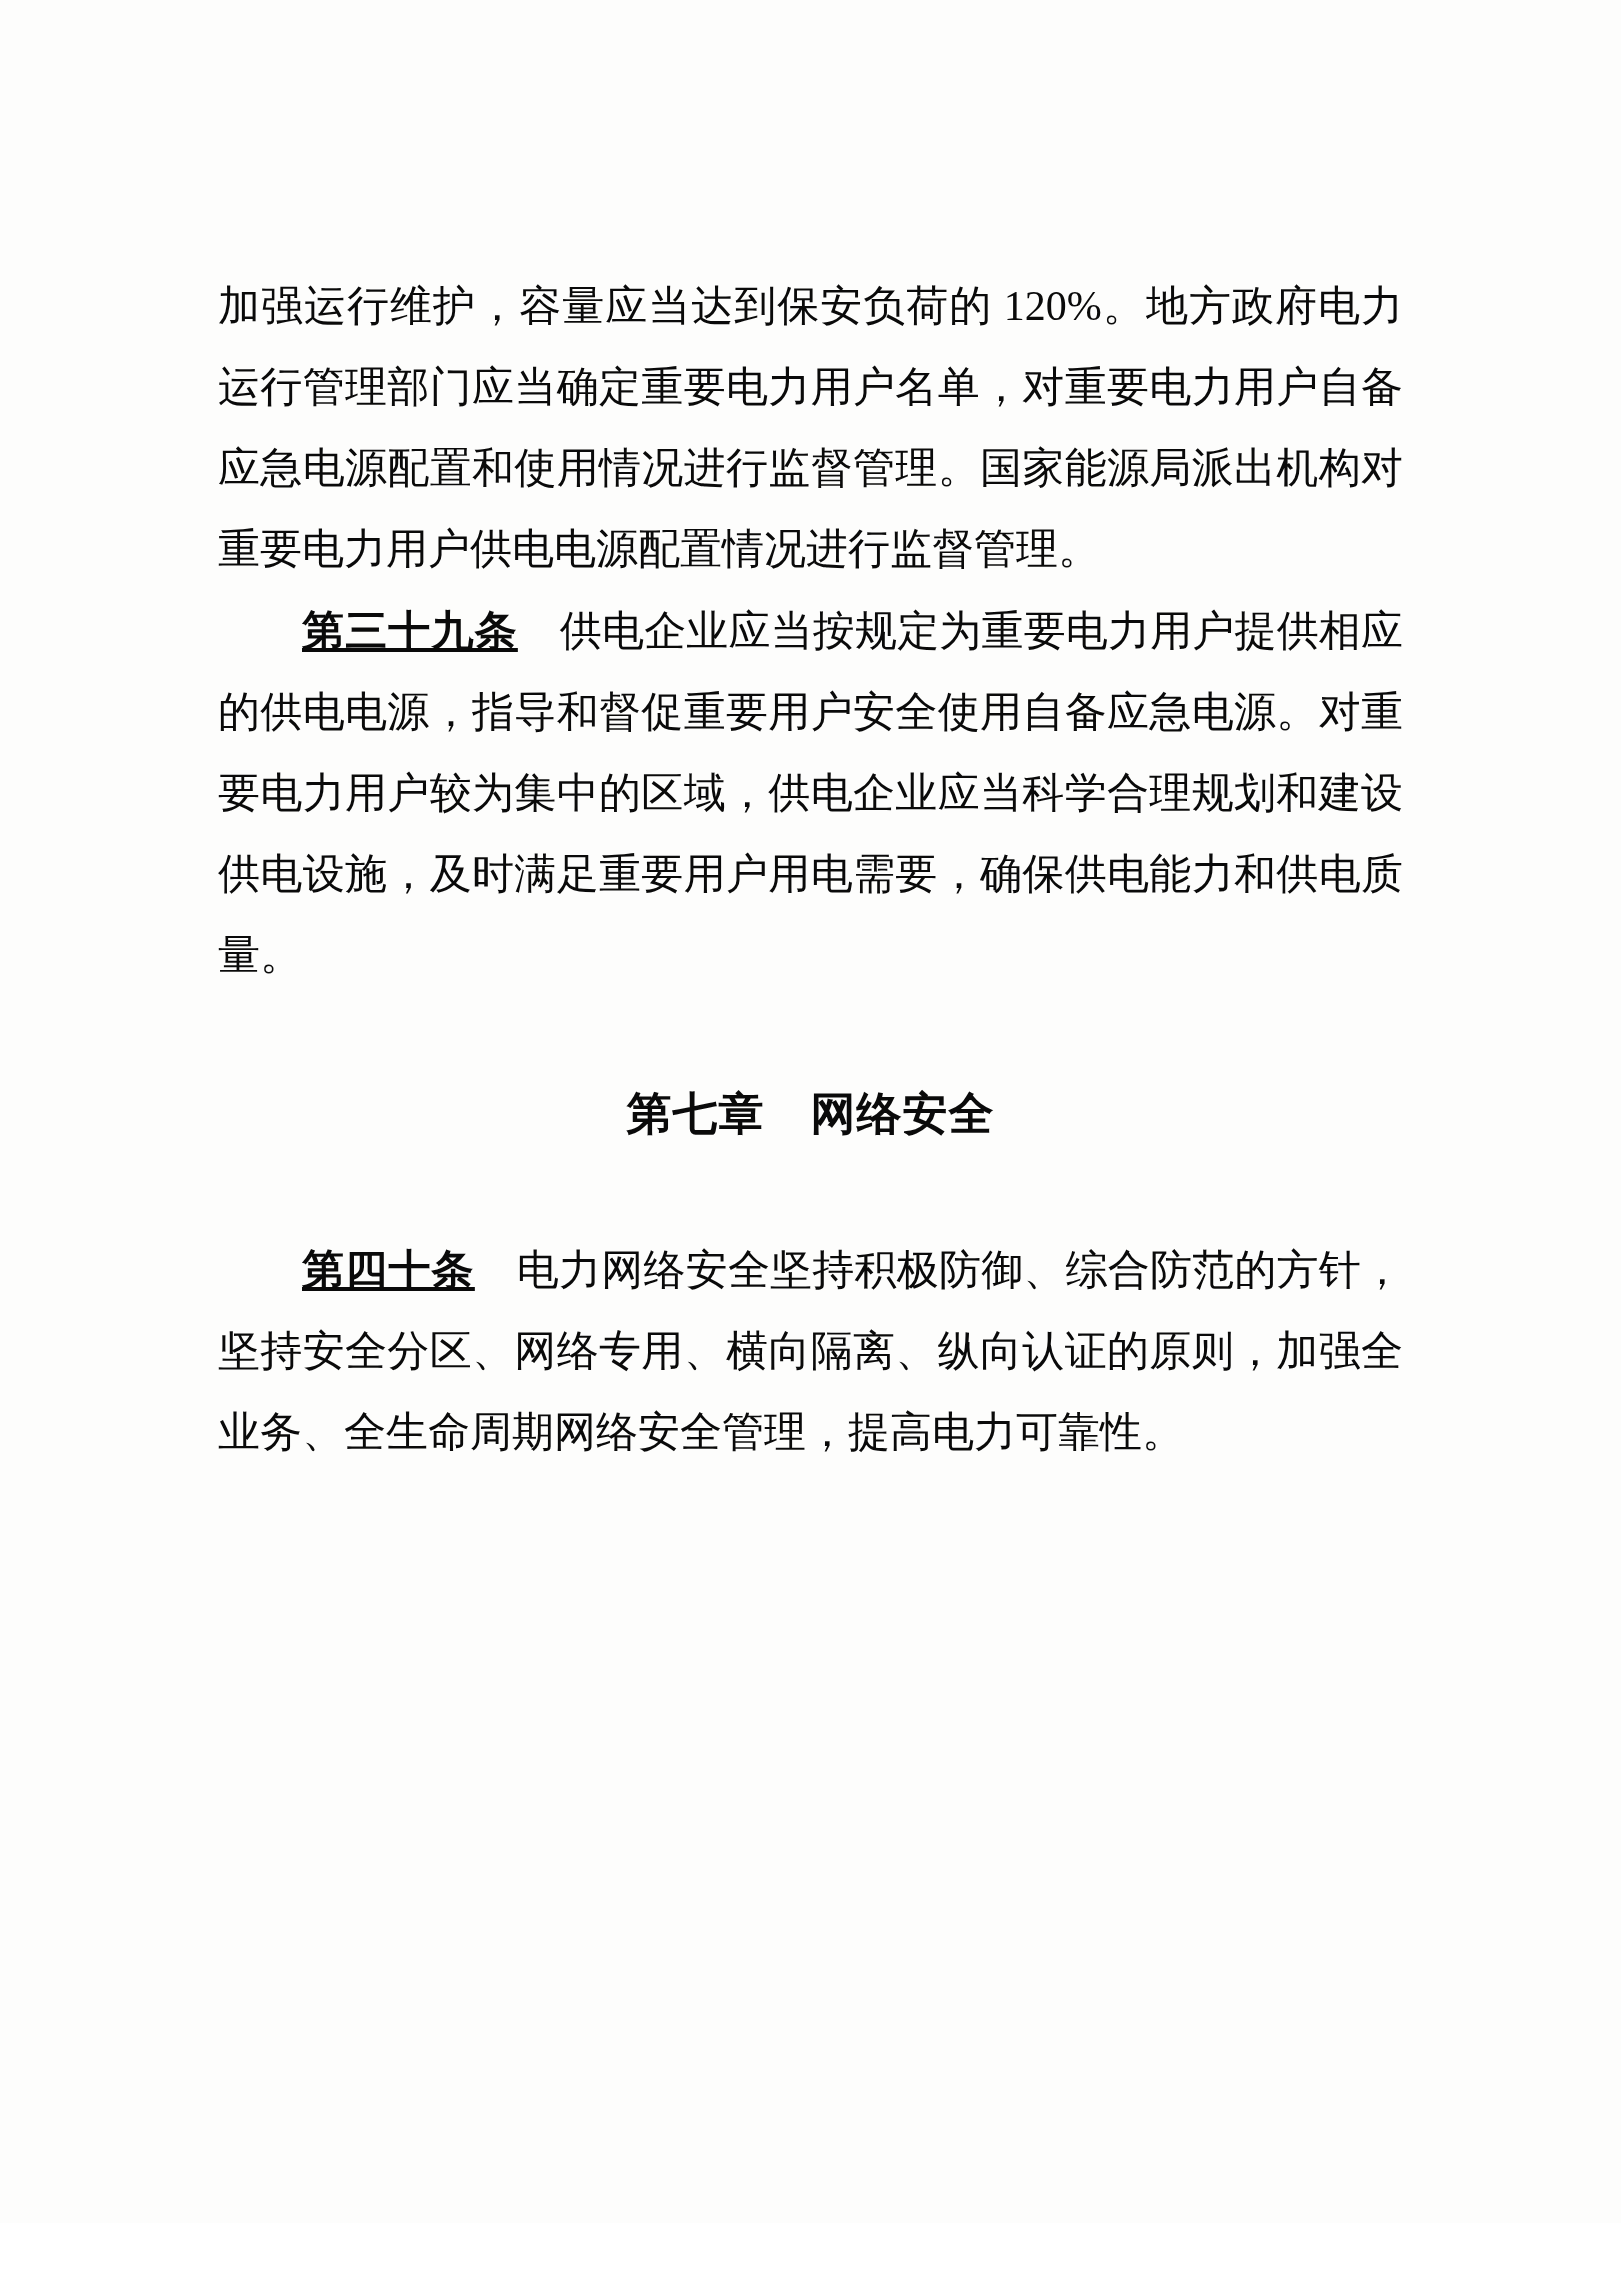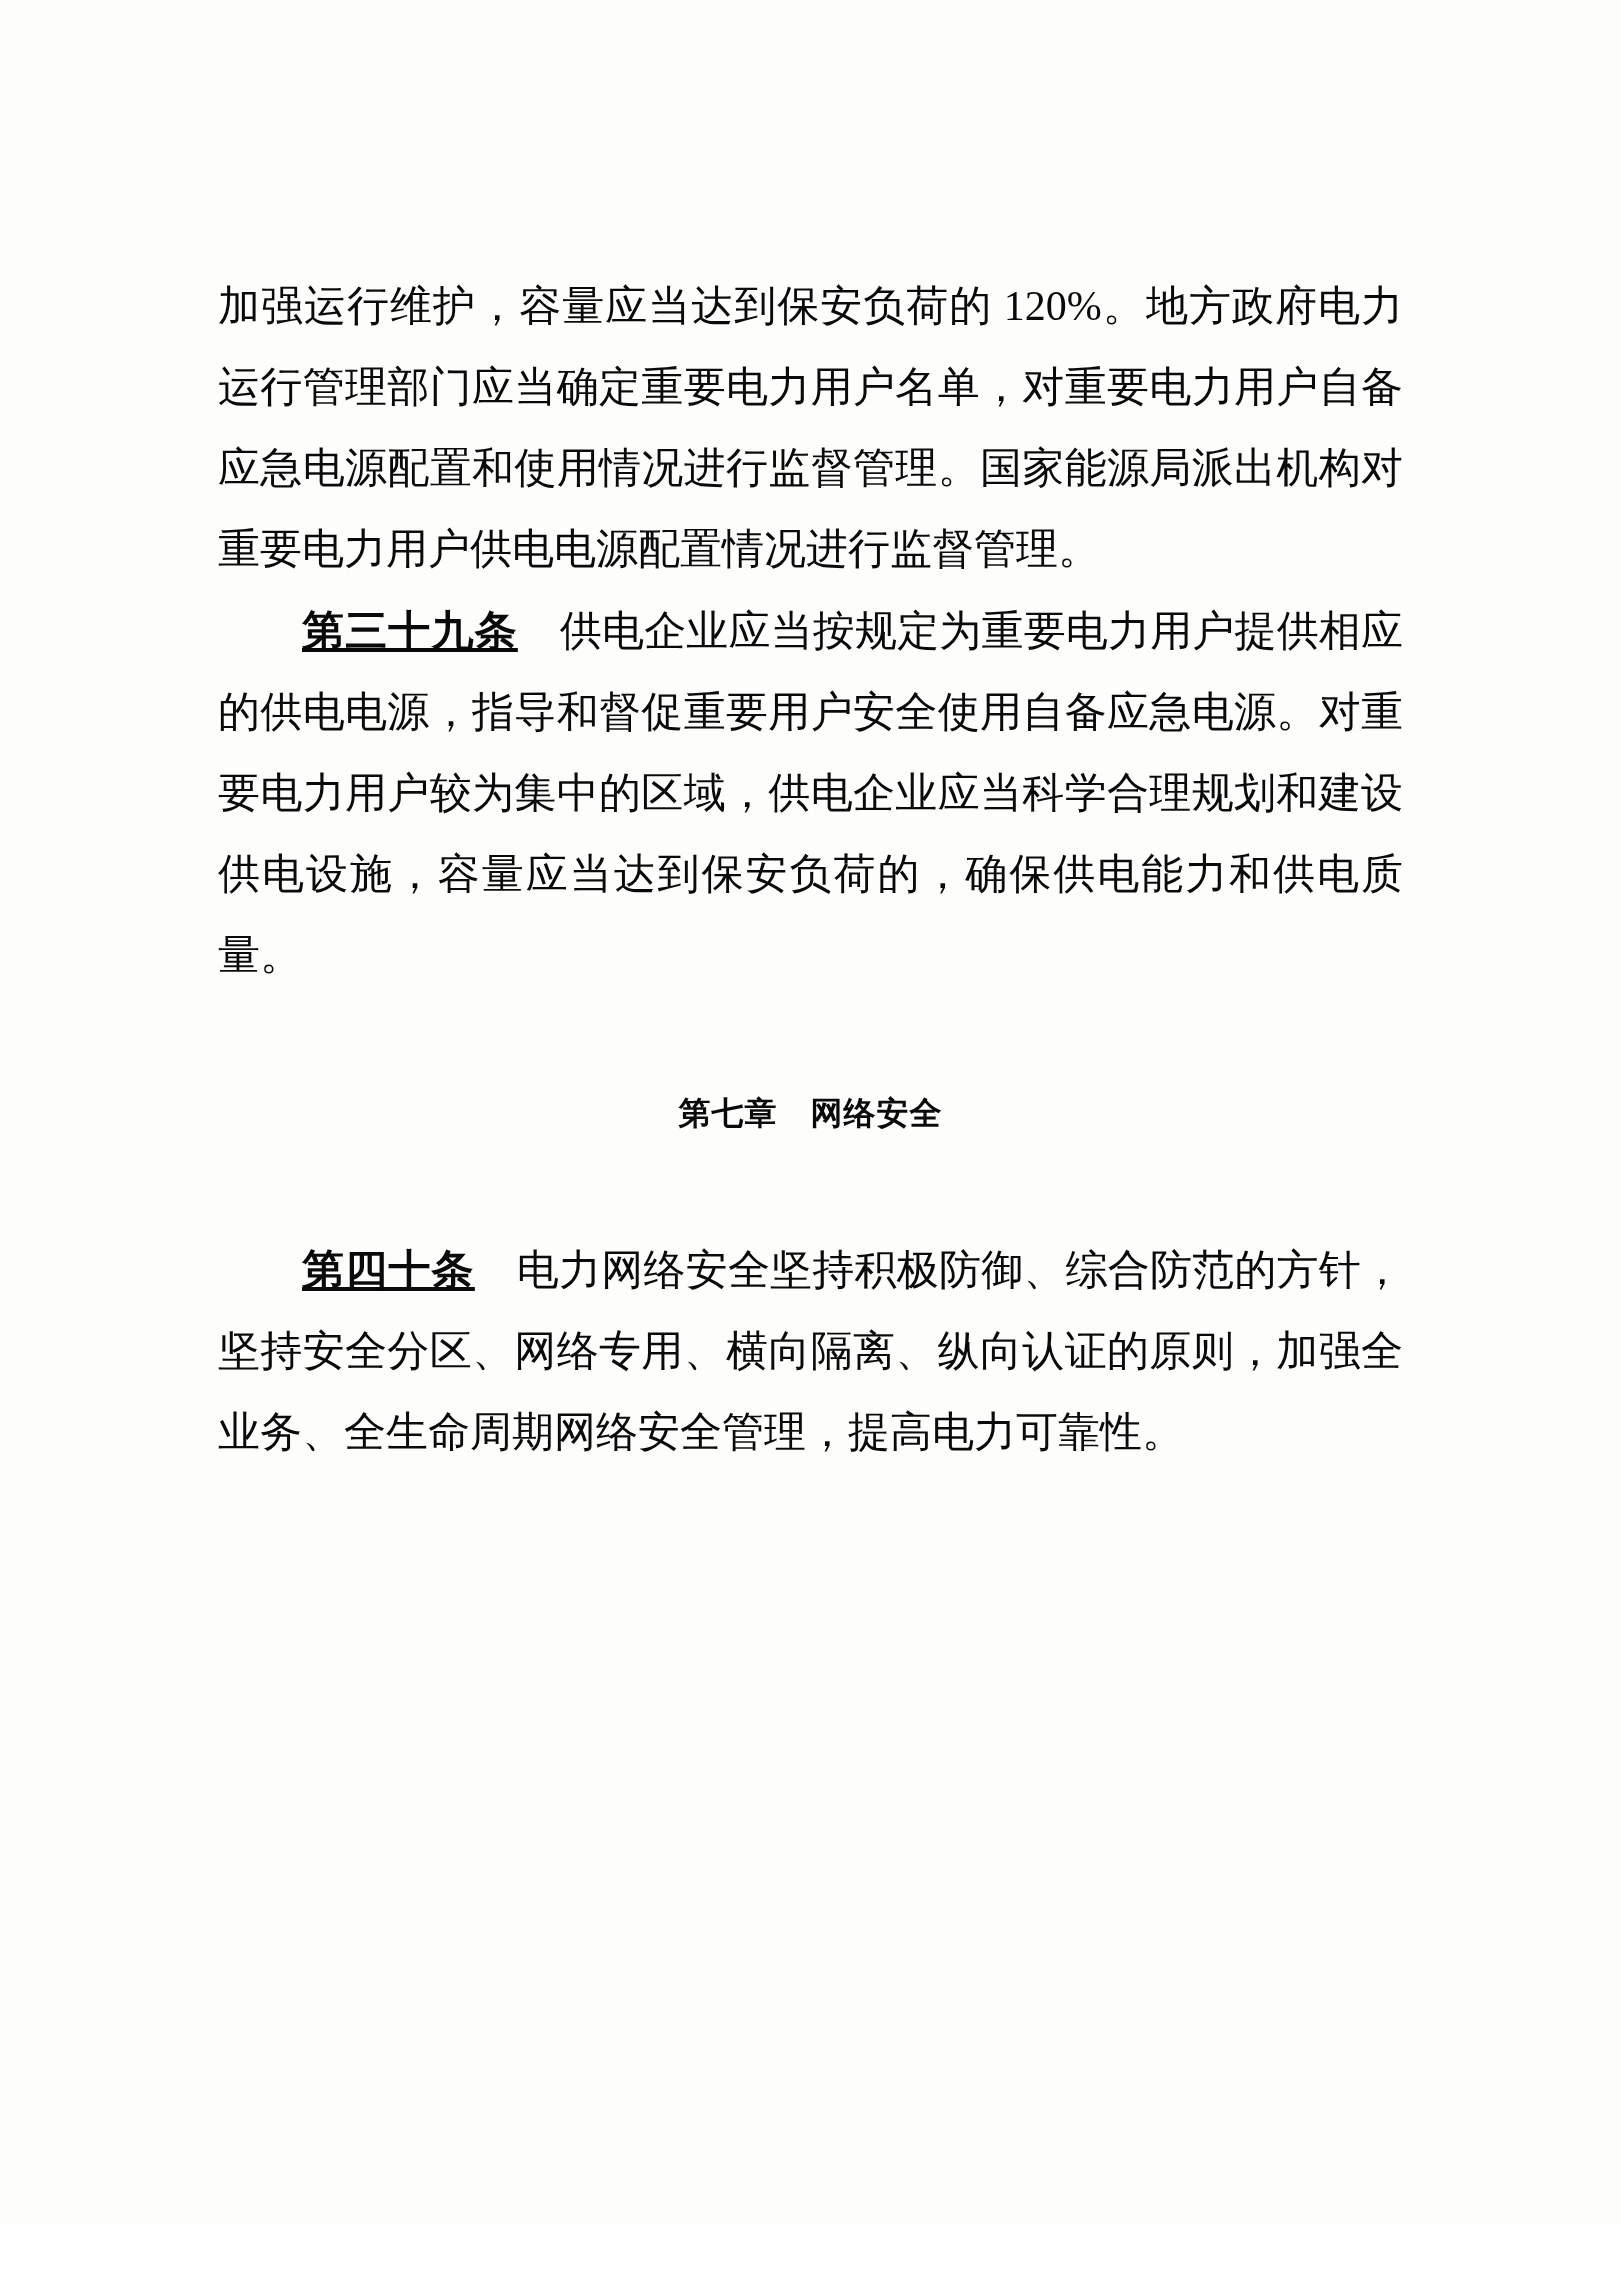--- a/index.html
+++ b/index.html
@@ -34,33 +34,33 @@
     margin-right: 1em;
     letter-spacing: 1px;
     text-decoration: underline;
   }
   .chapter-heading {
     margin: 77px 0 75px 0;
     text-align: center;
     text-indent: 0;
     font-family: "Liberation Sans", sans-serif;
     font-weight: 700;
-    font-size: 32px;
+    font-size: 45px;
     line-height: 81px;
     letter-spacing: 1px;
   }
 </style>
 </head>
 <body>
 
 <div class="page">
 
   <p class="para">加强运行维护，容量应当达到保安负荷的 120%。地方政府电力运行管理部门应当确定重要电力用户名单，对重要电力用户自备应急电源配置和使用情况进行监督管理。国家能源局派出机构对重要电力用户供电电源配置情况进行监督管理。</p>
 
-  <p class="para indented"><span class="art-no">第三十九条</span><span>供电企业应当按规定为重要电力用户提供相应的供电电源，指导和督促重要用户安全使用自备应急电源。对重要电力用户较为集中的区域，供电企业应当科学合理规划和建设供电设施，容量应当达到保安负荷的，确保供电能力和供电质量。</span></p>
+  <p class="para indented"><span class="art-no">第三十九条</span><span>供电企业应当按规定为重要电力用户提供相应的供电电源，指导和督促重要用户安全使用自备应急电源。对重要电力用户较为集中的区域，供电企业应当科学合理规划和建设供电设施，及时满足重要用户用电需要，确保供电能力和供电质量。</span></p>
 
   <p class="para chapter-heading">第七章　网络安全</p>
 
   <p class="para indented"><span class="art-no">第四十条</span><span>电力网络安全坚持积极防御、综合防范的方针，坚持安全分区、网络专用、横向隔离、纵向认证的原则，加强全业务、全生命周期网络安全管理，提高电力可靠性。</span></p>
 
 
 </div>
 
 
 </body></html>

